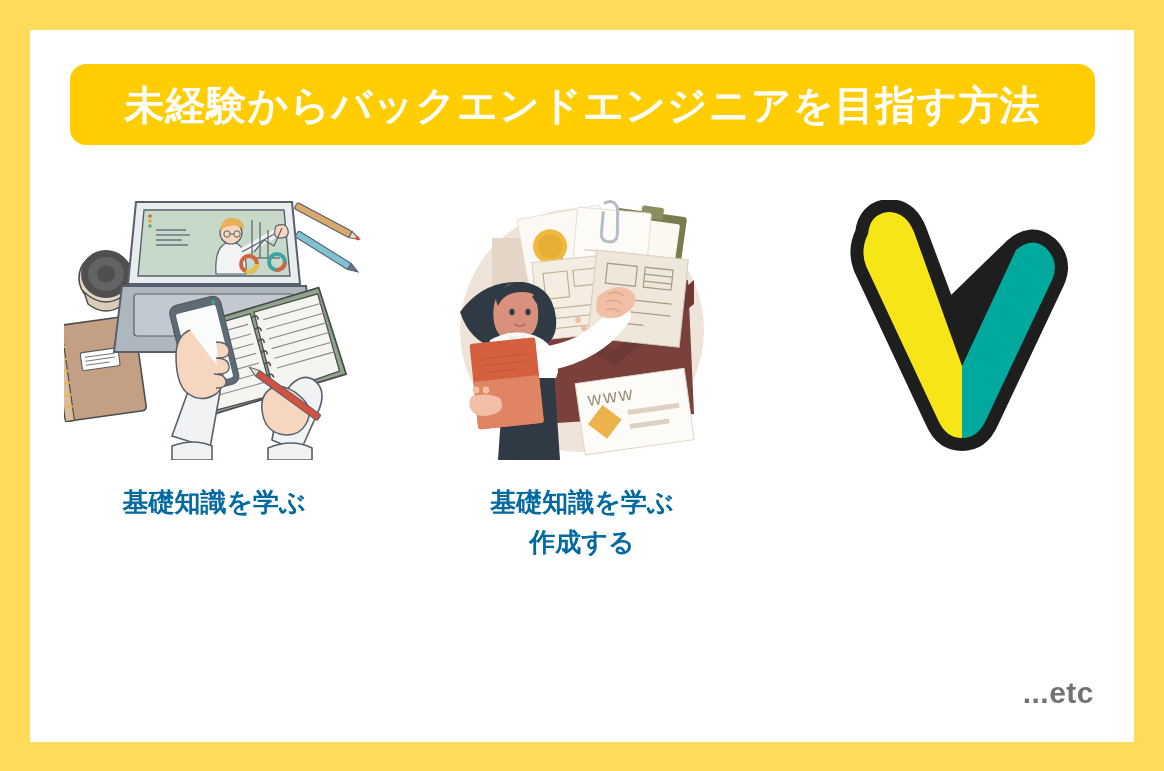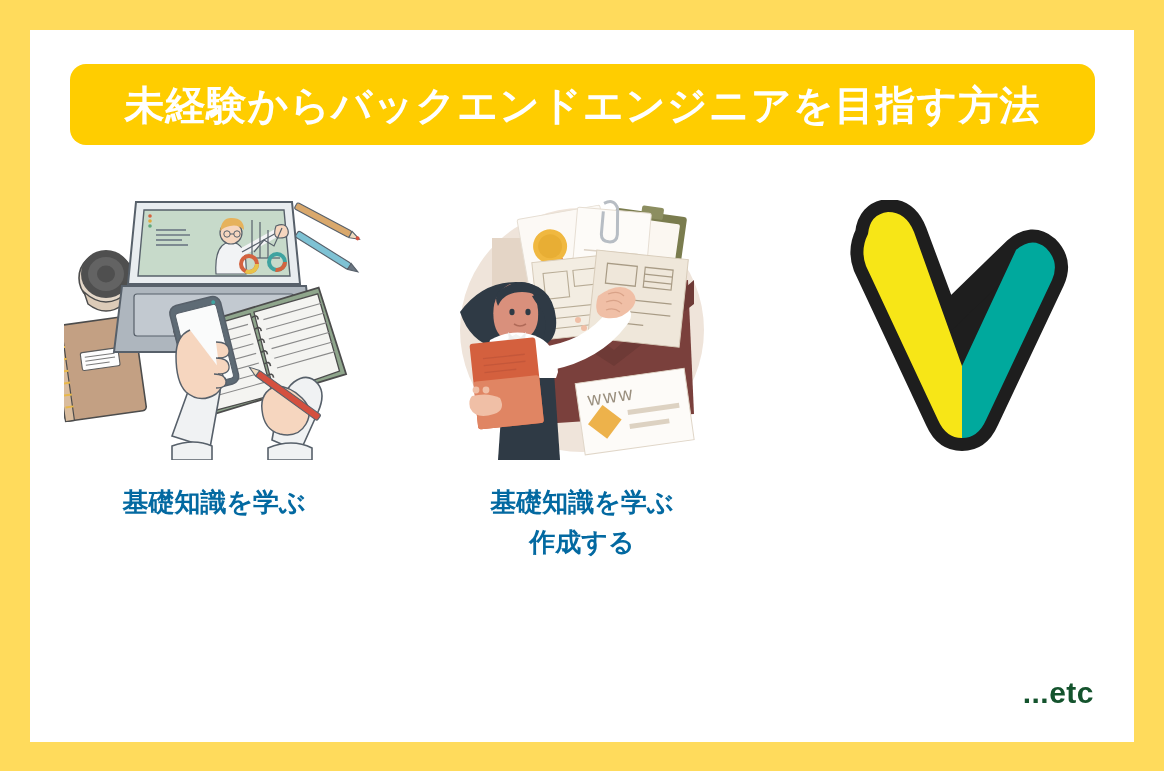--- a/index.html
+++ b/index.html
@@ -60,21 +60,21 @@
     font-size: 26px;
     font-weight: bold;
     line-height: 1.55;
     white-space: pre-line;
   }
 
   
   .etc {
     position: absolute;
     right: 40px; bottom: 32px;
-    color: #14532d;
+    color: #737373;
     font-size: 30px;
     font-weight: bold;
     letter-spacing: 0.5px;
     margin-left: 41px;
   }
 
   svg { display: block; }
 </style>
 </head>
 <body>

